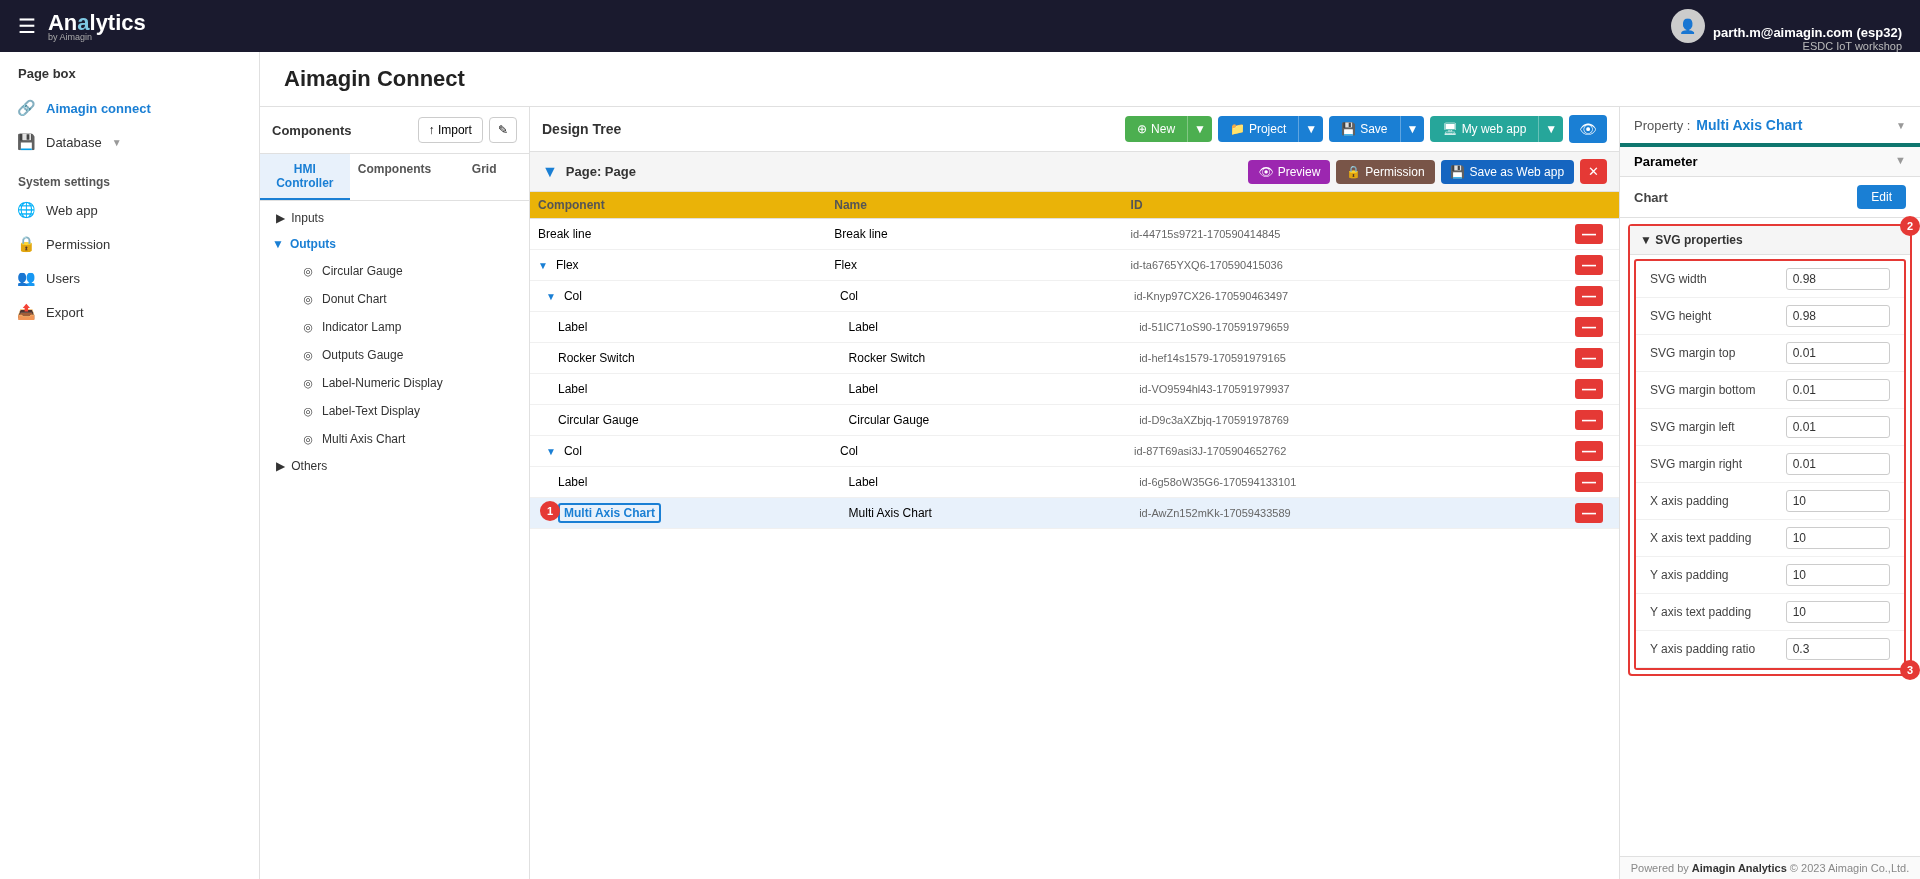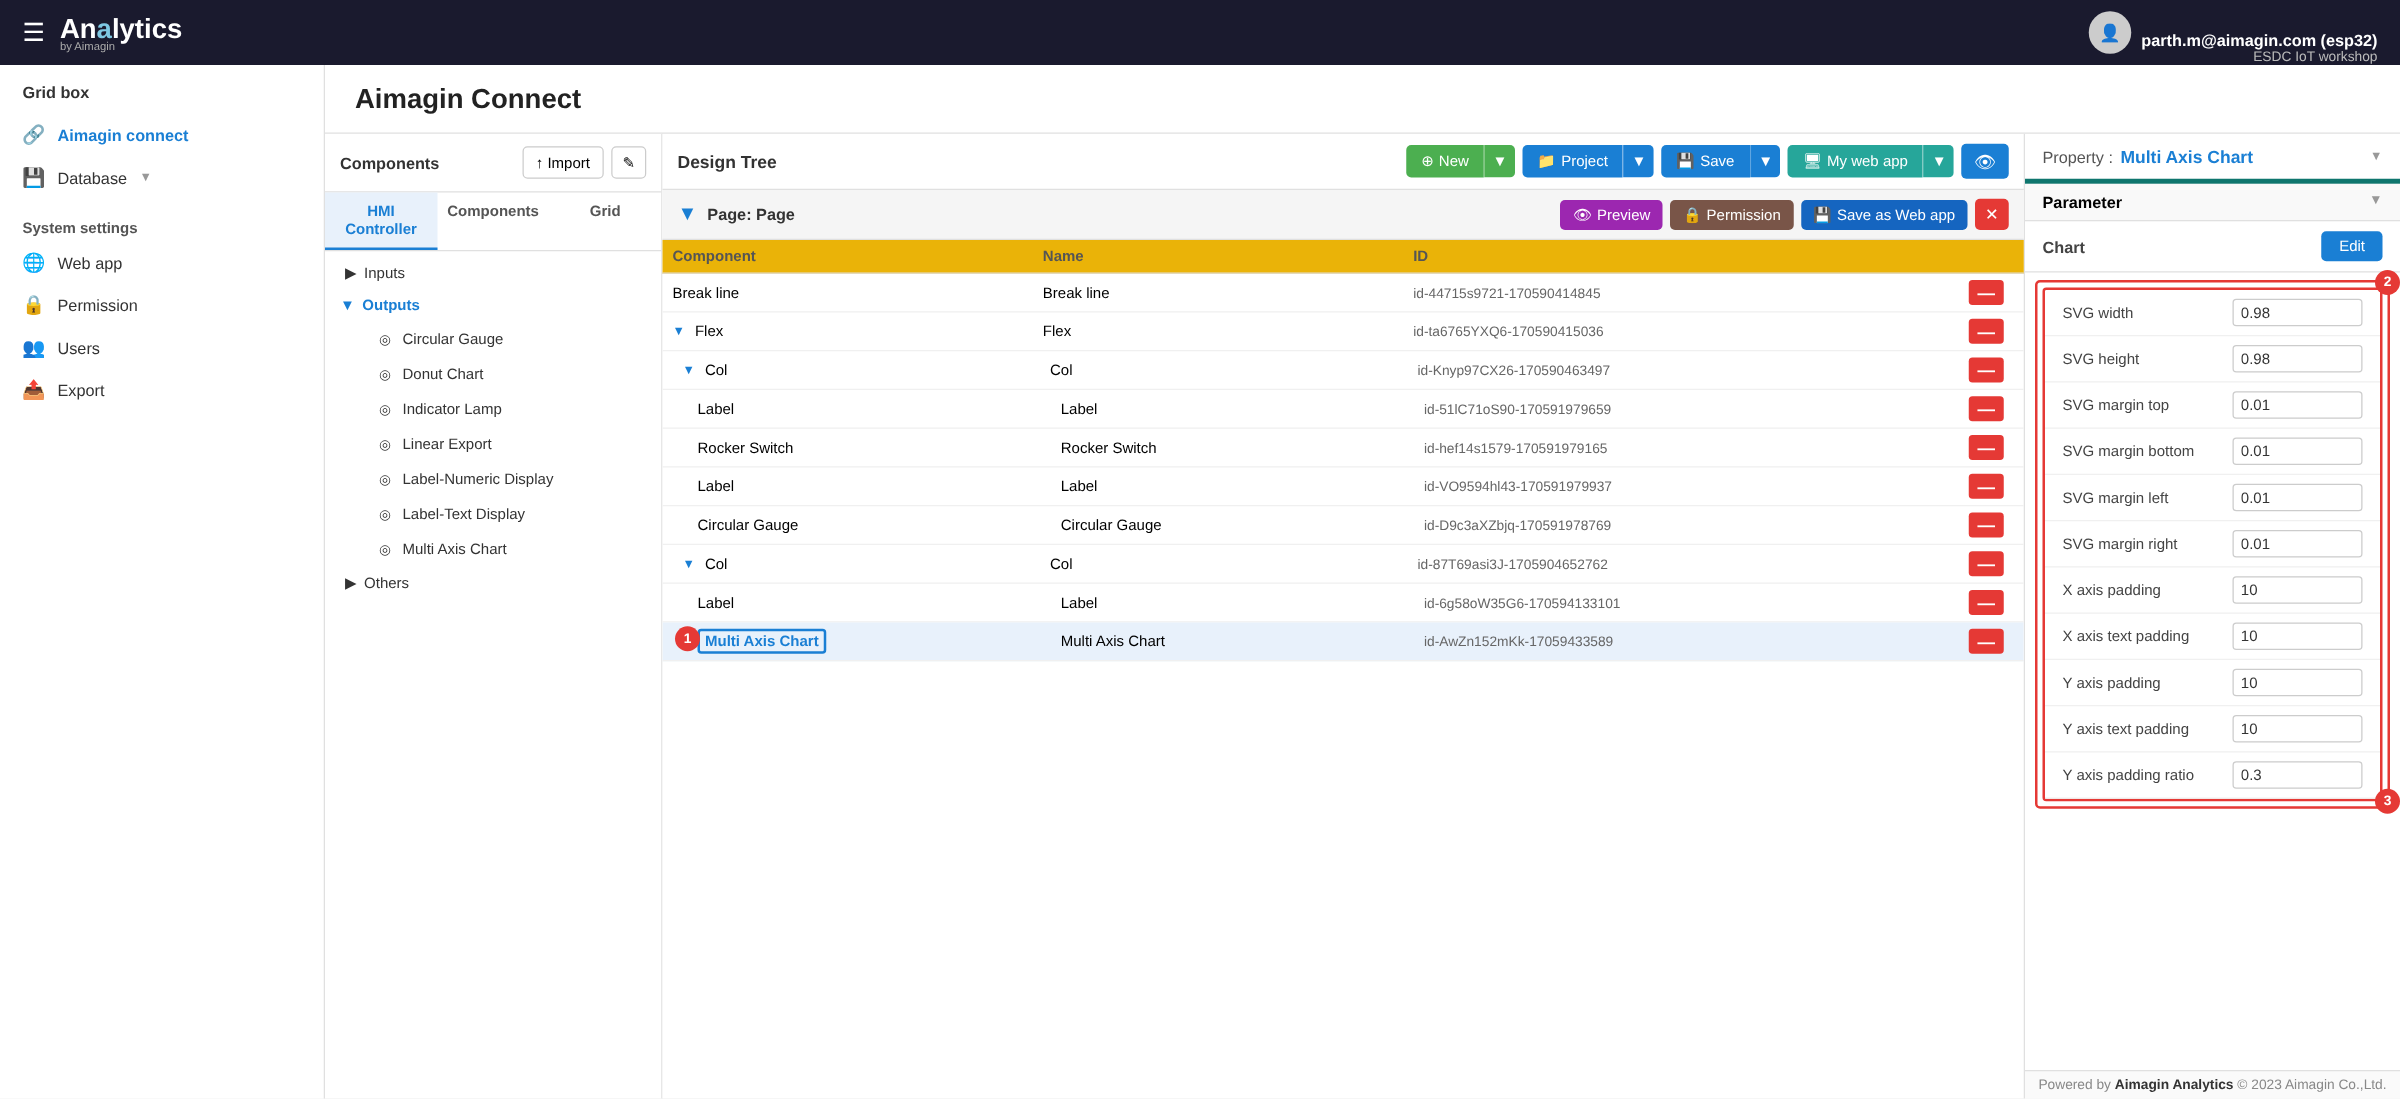--- a/index.html
+++ b/index.html
@@ -149,21 +149,21 @@
     <div class="topbar-userinfo">
       <div class="topbar-username">parth.m@aimagin.com (esp32)</div>
       <div class="topbar-workshop">ESDC IoT workshop</div>
     </div>
   </div>
 </div>
 
 <div class="main-layout">
 
   <div class="sidebar">
-    <div class="sidebar-toolbox">Grid box</div>
+    <div class="sidebar-toolbox">Page box</div>
     <div class="sidebar-item active">
       <span class="sidebar-icon">🔗</span>
       <span>Aimagin connect</span>
     </div>
     <div class="sidebar-item">
       <span class="sidebar-icon">💾</span>
       <span>Database</span>
       <span class="chevron">▼</span>
     </div>
     <div class="sidebar-section-title">System settings</div>
@@ -225,21 +225,21 @@
             <div class="tree-item">
               <span class="tree-item-icon">◎</span>
               <span>Donut Chart</span>
             </div>
             <div class="tree-item">
               <span class="tree-item-icon">◎</span>
               <span>Indicator Lamp</span>
             </div>
             <div class="tree-item">
               <span class="tree-item-icon">◎</span>
-              <span>Linear Export</span>
+              <span>Outputs Gauge</span>
             </div>
             <div class="tree-item">
               <span class="tree-item-icon">◎</span>
               <span>Label-Numeric Display</span>
             </div>
             <div class="tree-item">
               <span class="tree-item-icon">◎</span>
               <span>Label-Text Display</span>
             </div>
             <div class="tree-item">
@@ -434,20 +434,23 @@
             <span style="float:right;font-size:11px;color:#999;">▼</span>
           </div>
 
           <div class="trace-row">
             <span class="trace-label">Chart</span>
             <button class="btn-edit">Edit</button>
           </div>
 
           <div style="margin:6px 8px; border:2px solid #e53935; border-radius:4px; position:relative;">
             <span class="badge-2" style="position:absolute;right:-10px;top:-10px;z-index:2;">2</span>
+            <div class="svg-section-header">
+              <span class="svg-section-title">▼ SVG properties</span>
+            </div>
 
             <div style="position:relative;">
               <span class="badge-1" style="position:absolute;right:-10px;bottom:-10px;z-index:2;">3</span>
               <div style="border:2px solid #e53935; margin:4px; border-radius:3px;">
 
                 <div class="prop-row">
                   <div class="prop-row-label">SVG width</div>
                   <div class="prop-row-value"><input class="prop-input" value="0.98" style=""></div>
                 </div>
                 <div class="prop-row">

